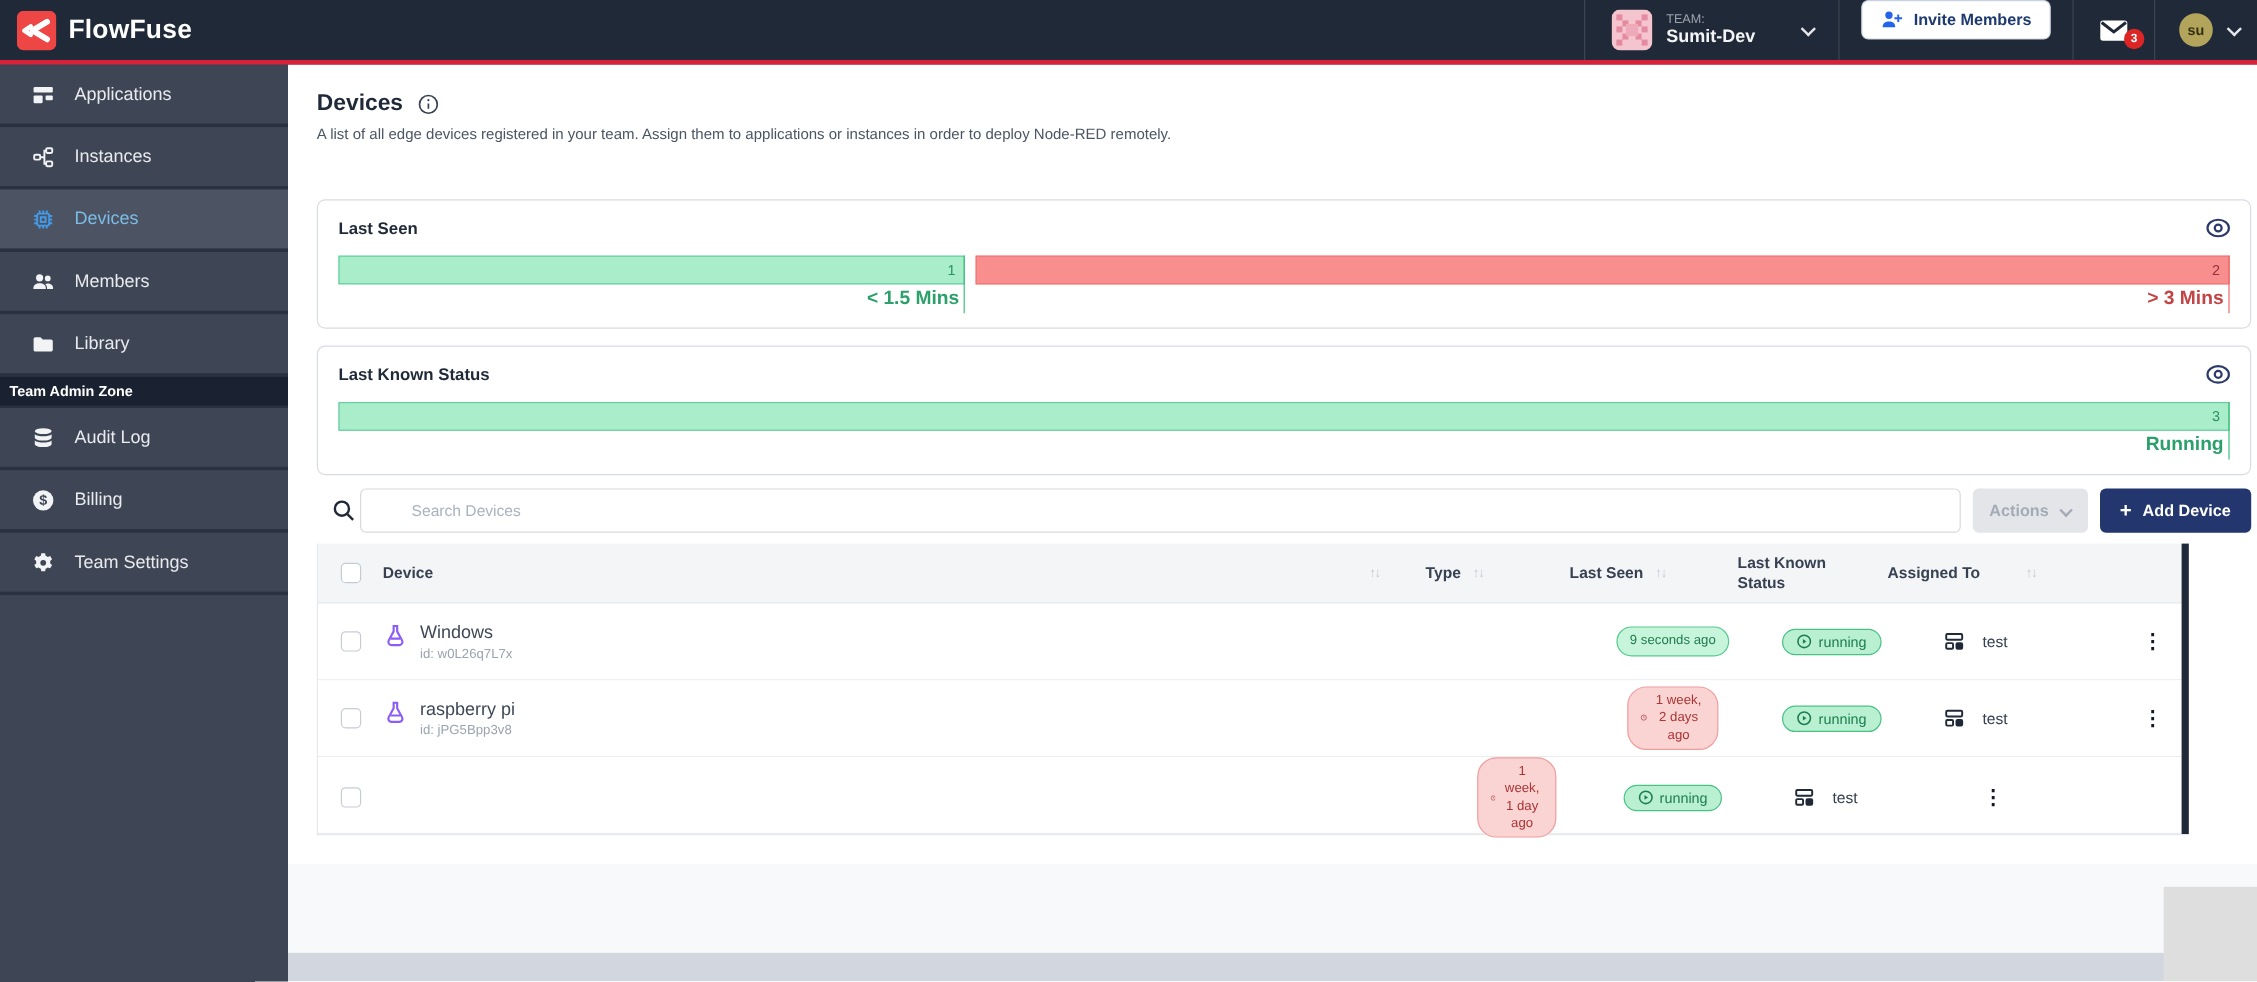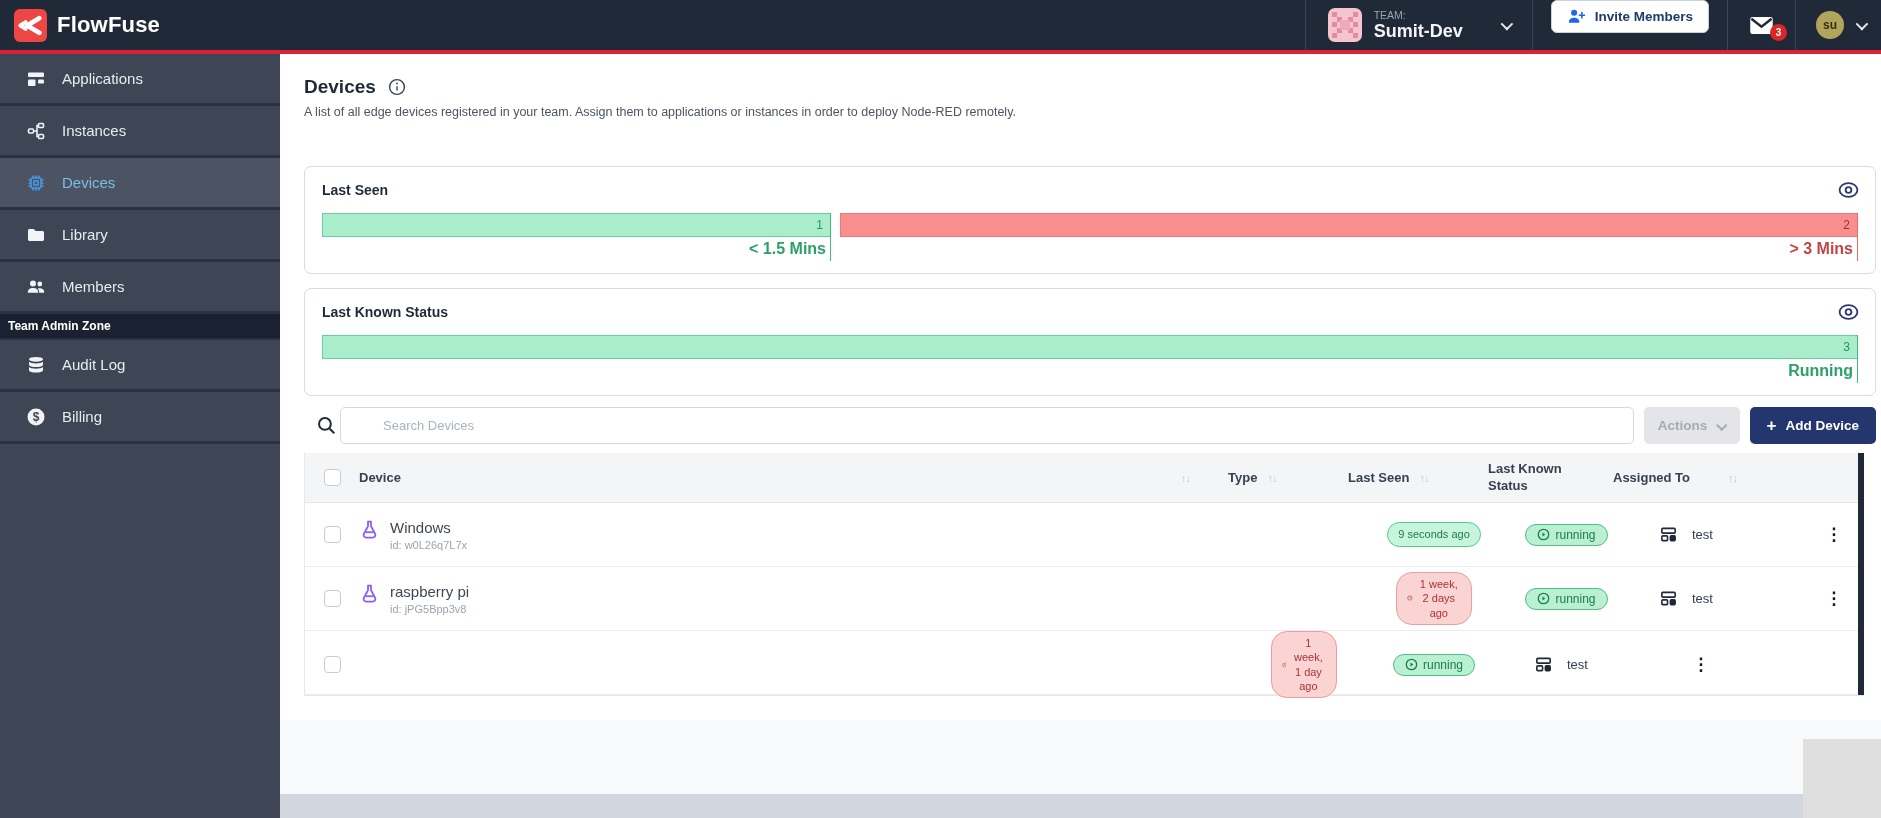--- a/index.html
+++ b/index.html
@@ -8,35 +8,35 @@
   .app { width:1881px; height:818px; display:flex; flex-direction:column; overflow:hidden; }
 
   
   .navbar { height:54px; background:#1f2937; border-bottom:4px solid #d92139; display:flex; align-items:stretch; flex-shrink:0; }
   .nav-left { display:flex; align-items:center; padding-left:14px; gap:10px; flex:1; }
   .logo-text { color:#fff; font-size:22px; font-weight:700; letter-spacing:.2px; }
   .nav-divider { width:1px; background:#3b4452; margin:0; }
   .team-select { display:flex; align-items:center; gap:12px; padding:0 22px; cursor:pointer; }
   .team-meta { line-height:1.15; }
   .team-label { color:#9ca3af; font-size:10.5px; }
-  .team-name { color:#f3f4f6; font-size:18px; font-weight:600; }
+  .team-name { color:#f3f4f6; font-size:15px; font-weight:600; }
   .chev { width:9px; height:9px; border-right:2px solid #e5e7eb; border-bottom:2px solid #e5e7eb; transform:rotate(45deg) translateY(-2px); display:inline-block; }
   .team-chev { margin-left:26px; }
   .invite-wrap { display:flex; padding:0 18px; }
   .invite-btn { background:#fff; border:1px solid #c9d2e0; border-radius:6px; height:33px; display:flex; align-items:center; gap:9px; padding:0 15px; cursor:pointer; color:#1e3a6e; font-weight:700; font-size:13.5px; font-family:inherit; }
   .mail-wrap { display:flex; align-items:center; padding:0 20px; position:relative; cursor:pointer; }
   .mail-badge { position:absolute; right:8px; bottom:9px; background:#dc2626; color:#fff; font-size:10px; font-weight:700; width:17px; height:17px; border-radius:50%; display:flex; align-items:center; justify-content:center; }
   .user-wrap { display:flex; align-items:center; gap:12px; padding:0 16px 0 20px; cursor:pointer; }
   .avatar { width:28px; height:28px; border-radius:50%; background:#b3a45c; color:#33300f; font-size:12px; font-weight:700; display:flex; align-items:center; justify-content:center; }
 
   
   .shell { display:flex; flex:1; min-height:0; }
 
   
-  .sidebar { width:280px; background:#3e4655; display:flex; flex-direction:column; flex-shrink:0; }
+  .sidebar { width:240px; background:#3e4655; display:flex; flex-direction:column; flex-shrink:0; }
   .side-item { height:52px; display:flex; align-items:center; gap:16px; padding-left:26px; color:#e8eaee; font-size:15px; border-bottom:3px solid #2a3140; cursor:pointer; background:#3e4655; }
   .side-item svg { flex-shrink:0; }
   .side-item.active { background:#4c5464; color:#7cbce6; }
   .side-item.active svg { color:#449ae8; }
   .side-icon { color:#f1f3f5; width:20px; height:20px; }
   .zone-band { height:26px; background:#1a2231; color:#fff; font-size:12px; font-weight:700; display:flex; align-items:center; padding-left:8px; border-bottom:2px solid #2a3140; }
   .side-fill { flex:1; background:#3e4655; }
 
   
   .main { flex:1; background:#fff; display:flex; flex-direction:column; position:relative; min-width:0; overflow:hidden; }
@@ -200,50 +200,57 @@
       <div class="side-item active">
         <svg class="side-icon" width="20" height="20" viewBox="0 0 20 20" fill="none" stroke="currentColor" stroke-width="1.6">
           <rect x="5" y="5" width="10" height="10" rx="1.5"></rect>
             <rect x="8" y="8" width="4" height="4"></rect>
           <path d="M7 5V2.5M10 5V2.5M13 5V2.5M7 17.5V15M10 17.5V15M13 17.5V15M5 7H2.5M5 10H2.5M5 13H2.5M17.5 7H15M17.5 10H15M17.5 13H15"></path>
         </svg>
         <span>Devices</span>
       </div>
       <div class="side-item">
         <svg class="side-icon" width="20" height="20" viewBox="0 0 20 20" fill="currentColor">
-          <path d="M2 5.5C2 4.7 2.7 4 3.5 4h4.2l2 2h6.8c.8 0 1.5.7 1.5 1.5v7c0 .8-.7 1.5-1.5 1.5h-13C2.7 16 2 15.3 2 14.5v-9z"></path>
-        </svg>
-        <span>Library</span>
-      </div>
-      <div class="side-item">
-        <svg class="side-icon" width="20" height="20" viewBox="0 0 20 20" fill="currentColor">
           <circle cx="7" cy="6.5" r="3"></circle>
             <circle cx="13.8" cy="7" r="2.4"></circle>
           <path d="M1.8 15.2c0-2.6 2.3-4.1 5.2-4.1s5.2 1.5 5.2 4.1v.6H1.8v-.6z"></path>
           <path d="M13.2 15.8v-.6c0-1.5-.6-2.7-1.5-3.6.6-.2 1.3-.4 2.1-.4 2.4 0 4.4 1.3 4.4 3.6v1h-5z"></path>
         </svg>
         <span>Members</span>
       </div>
+      <div class="side-item">
+        <svg class="side-icon" width="20" height="20" viewBox="0 0 20 20" fill="currentColor">
+          <path d="M2 5.5C2 4.7 2.7 4 3.5 4h4.2l2 2h6.8c.8 0 1.5.7 1.5 1.5v7c0 .8-.7 1.5-1.5 1.5h-13C2.7 16 2 15.3 2 14.5v-9z"></path>
+        </svg>
+        <span>Library</span>
+      </div>
 
       <div class="zone-band">Team Admin Zone</div>
 
       <div class="side-item">
         <svg class="side-icon" width="20" height="20" viewBox="0 0 20 20" fill="currentColor">
           <ellipse cx="10" cy="4.3" rx="7" ry="2.4"></ellipse>
           <path d="M3 6.8c1.2 1.1 3.9 1.7 7 1.7s5.8-.6 7-1.7v2.9c0 1.3-3.1 2.4-7 2.4s-7-1.1-7-2.4V6.8z"></path>
           <path d="M3 12c1.2 1.1 3.9 1.7 7 1.7s5.8-.6 7-1.7v3.2c0 1.3-3.1 2.4-7 2.4s-7-1.1-7-2.4V12z"></path>
         </svg>
         <span>Audit Log</span>
       </div>
       <div class="side-item">
         <svg class="side-icon" width="20" height="20" viewBox="0 0 20 20">
           <circle cx="10" cy="10" r="8.5" fill="currentColor"></circle>
           <text x="10" y="14.2" text-anchor="middle" font-size="12" font-weight="bold" fill="#3e4655" font-family="Liberation Sans, sans-serif">$</text>
         </svg>
         <span>Billing</span>
+      </div>
+      <div class="side-item">
+        <svg class="side-icon" width="20" height="20" viewBox="0 0 20 20" fill="currentColor">
+          <path d="M11.6 2l.4 2.1c.66.22 1.27.56 1.8 1l2-.74 1.6 2.76-1.6 1.38a6.2 6.2 0 010 2l1.6 1.38-1.6 2.76-2-.74c-.53.44-1.14.78-1.8 1l-.4 2.1H8.4l-.4-2.1a6.2 6.2 0 01-1.8-1l-2 .74-1.6-2.76 1.6-1.38a6.2 6.2 0 010-2L2.6 7.12l1.6-2.76 2 .74c.53-.44 1.14-.78 1.8-1L8.4 2h3.2z"></path>
+          <circle cx="10" cy="10" r="2.4" fill="#3e4655"></circle>
+        </svg>
+        <span>Team Settings</span>
       </div>
       <div class="side-fill"></div>
     </div>
 
     <div class="main">
       <div class="content">
         <div class="page-head">
           <span class="page-title">Devices</span>
           <svg width="18" height="18" viewBox="0 0 18 18" fill="none" stroke="#374151" stroke-width="1.4">
             <circle cx="9" cy="9" r="7.4"></circle>

